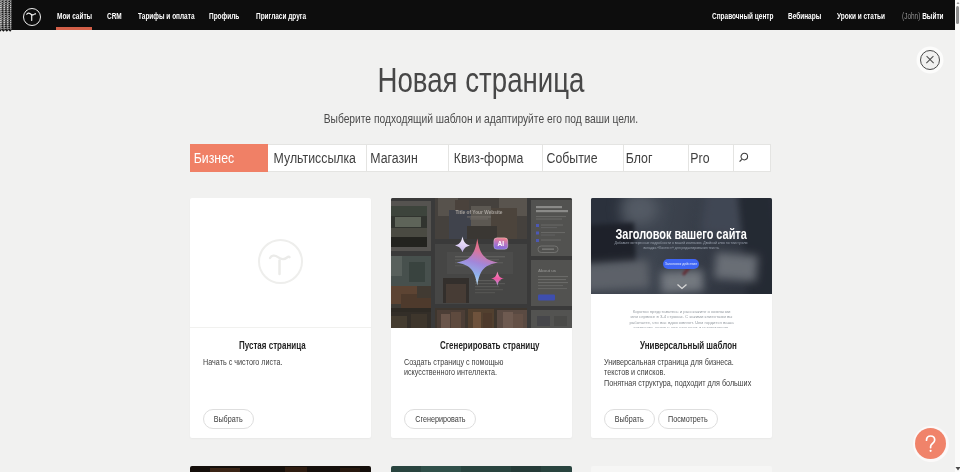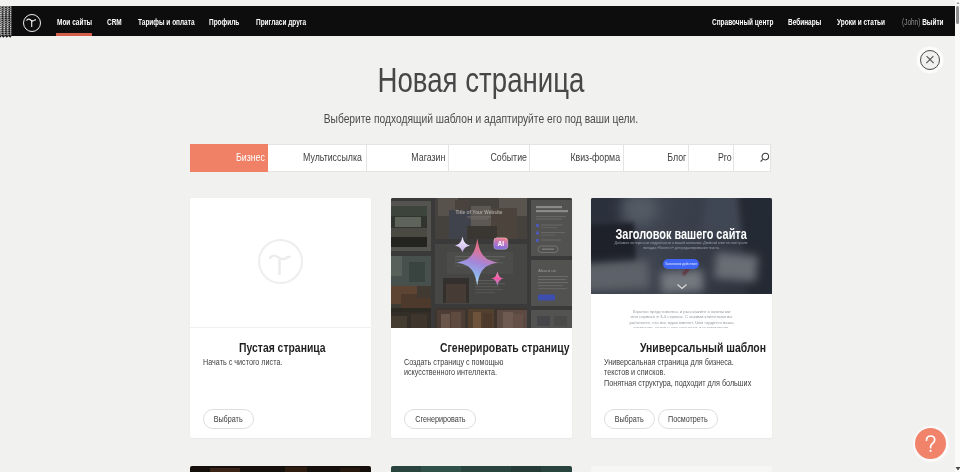--- a/index.html
+++ b/index.html
@@ -3,21 +3,21 @@
 <meta charset="utf-8">
 <style>
 * { margin:0; padding:0; box-sizing:border-box; }
 html,body { width:960px; height:472px; overflow:hidden; }
 body { font-family:"Liberation Sans", sans-serif; background:#f1f1f0; position:relative; }
 .fx { display:inline-block; transform:scaleX(0.8); transform-origin:0 50%; white-space:nowrap; }
 .fxc { display:inline-block; transform:scaleX(0.8); transform-origin:50% 50%; white-space:nowrap; }
 .tab .fxc { transform:scaleX(0.88); }
 
 
-.header { position:absolute; left:0; top:6px; width:955px; height:30px; background:#0d0d0d;padding-left:12px; }
+.header { position:absolute; left:0; top:0; width:955px; height:30px; background:#0d0d0d;padding-left:12px; }
 .logo { position:absolute; left:22.5px; top:8px; width:18px; height:18px; border:1.2px solid #efefef; border-radius:50%; }
 .nav a { position:absolute; top:11px; white-space:nowrap; color:#fff; text-decoration:none; font-size:9px; font-weight:bold; }
 .nav .fx { transform:scaleX(0.72); }
 .active-line { position:absolute; left:55.5px; top:26.8px; width:36px; height:3.2px; background:#d35f48; }
 
 
 .sbtrack { position:absolute; left:955px; top:0; width:5px; height:472px; background:#fbfbfa; }
 .sbthumb { position:absolute; left:956.2px; top:5.5px; width:3px; height:18px; background:#8f8f8f; border-radius:1.5px; }
 
 
@@ -27,28 +27,28 @@
 .close:after { transform:rotate(-45deg); }
 
 
 .title { position:absolute; left:0; top:60px; width:962px; text-align:center; font-size:35px; color:#474747; }
 .title span { display:inline-block; transform:scaleX(0.79); transform-origin:50% 50%; white-space:nowrap; }
 .subtitle { position:absolute; left:0; top:110.5px; width:962px; text-align:center; font-size:13.5px; color:#4a4a4a; }
 .subtitle span { display:inline-block; transform:scaleX(0.76); transform-origin:50% 50%; white-space:nowrap; }
 
 
 .tabs { position:absolute; left:190px; top:144px; height:27.5px; display:flex; }
-.tab { background:#fff; border:1px solid #e4e4e2; border-left:none; font-size:10px; color:#3f3f3f; display:flex; align-items:center; justify-content:flex-end; }
+.tab { background:#fff; border:1px solid #e4e4e2; border-left:none; font-size:14px; color:#3f3f3f; display:flex; align-items:center; justify-content:flex-start; }
 .tab.first { border-left:1px solid #e4e4e2; }
 .tab.on { background:#f08066; border-color:#f08066; color:#fff; }
 
 
 .card { position:absolute; width:180.5px; background:#fff; border-radius:2px; box-shadow:0 1px 2px rgba(0,0,0,0.04); }
 .card .img { width:100%; height:130px; border-radius:2px 2px 0 0; overflow:hidden; position:relative; }
-.ctitle { position:absolute; left:13px; top:142px; font-size:13px; font-weight:bold; color:#1f1f1f;padding-left:36px; }
+.ctitle { position:absolute; left:13px; top:142px; font-size:10px; font-weight:bold; color:#1f1f1f;padding-left:36px; }
 .cdesc { position:absolute; left:13px; top:158.5px; font-size:9px; color:#3d3d3d; line-height:10.5px; }
 .cdesc div { height:10.5px; }
 .btnrow { position:absolute; left:13px; top:211px; display:flex; gap:4px; }
 .pill { height:20px; border:1px solid #dedede; border-radius:10px; background:#fff; font-size:9px; color:#3b3b3b; display:flex; align-items:center; justify-content:center; white-space:nowrap; }
 </style>
 </head>
 <body>
 
 <div class="sbtrack"></div>
 <div class="sbthumb"></div>
@@ -96,25 +96,25 @@
 <div class="tabs">
   <div class="tab first on" style="width:78px">
       <span class="fxc">Бизнес</span>
     </div>
   <div class="tab" style="width:99px">
       <span class="fxc">Мультиссылка</span>
     </div>
   <div class="tab" style="width:82px">
       <span class="fxc">Магазин</span>
     </div>
+  <div class="tab" style="width:94px">
+      <span class="fxc">Квиз-форма</span>
+    </div>
   <div class="tab" style="width:81px">
       <span class="fxc">Событие</span>
-    </div>
-  <div class="tab" style="width:94px">
-      <span class="fxc">Квиз-форма</span>
     </div>
   <div class="tab" style="width:65px">
       <span class="fxc">Блог</span>
     </div>
   <div class="tab" style="width:45px">
       <span class="fxc">Pro</span>
     </div>
   <div class="tab" style="width:37px">
     <svg width="12" height="12" viewBox="0 0 12 12" style="margin-left:3px">
         <circle cx="7.3" cy="4.6" r="3.3" fill="none" stroke="#3c3c3c" stroke-width="1.05"></circle>

